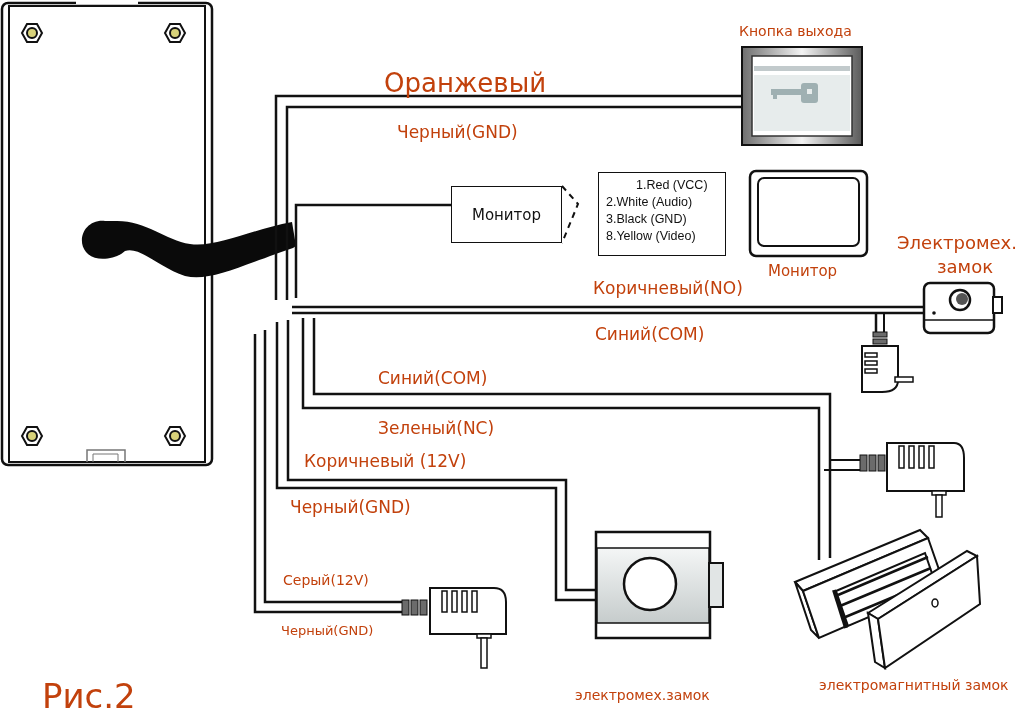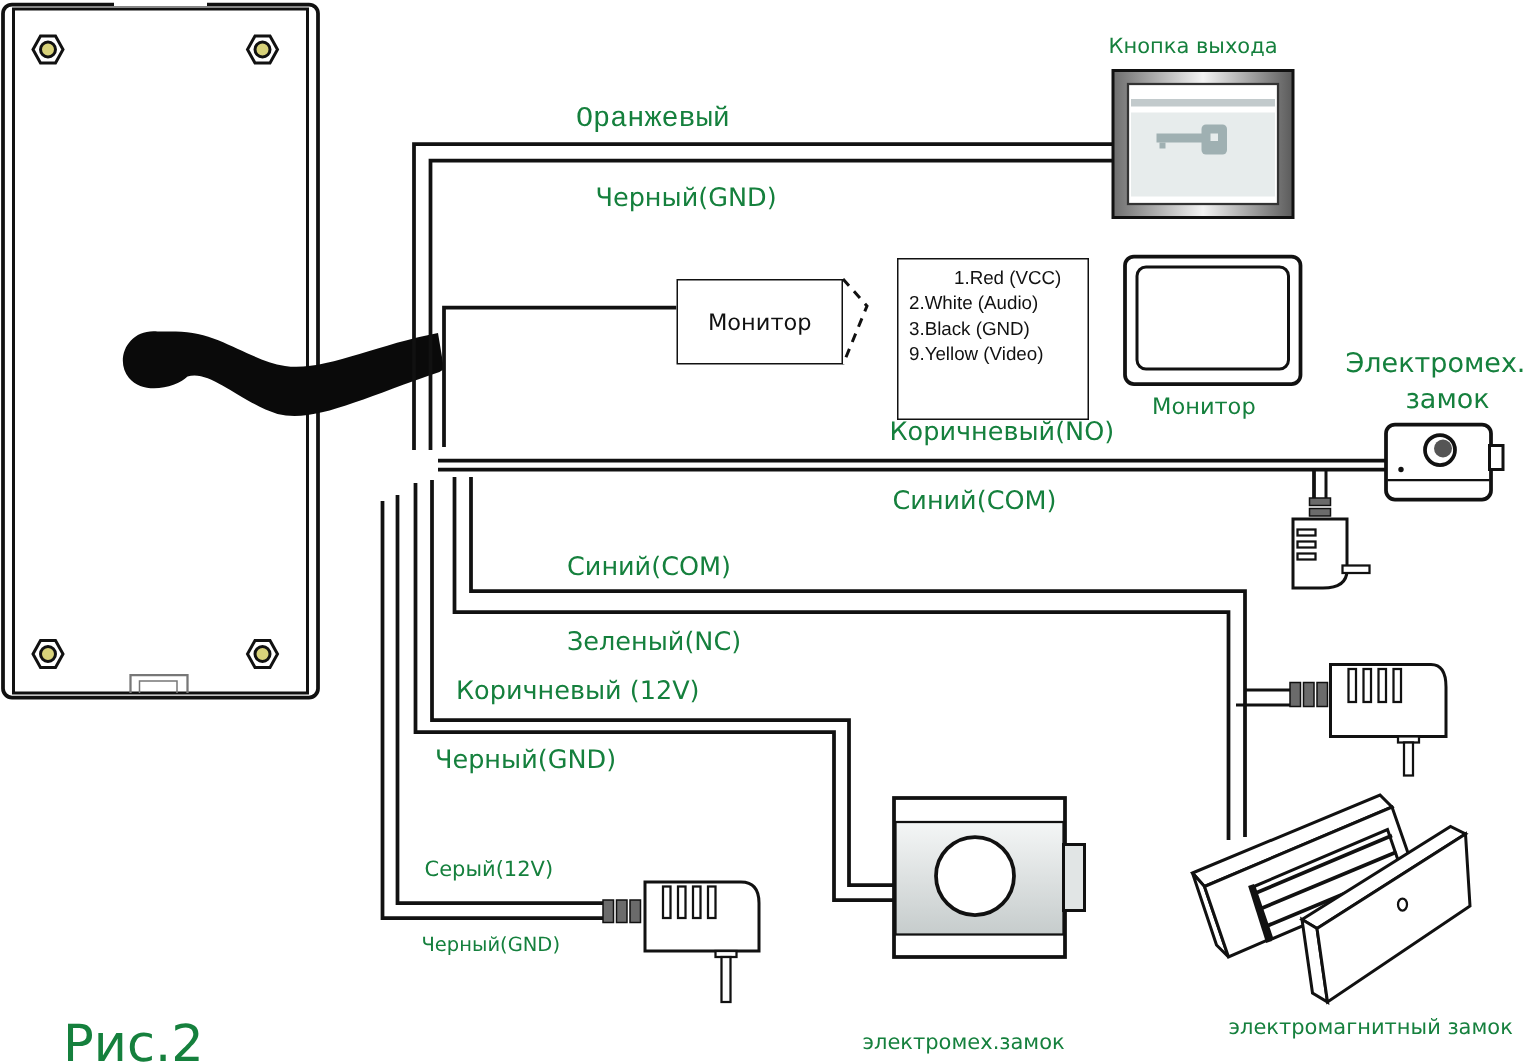--- a/index.html
+++ b/index.html
@@ -1,24 +1,24 @@
 <!DOCTYPE html>
 <html><head>
 <meta charset="utf-8">
 <style>
   html, body { margin: 0; padding: 0; background: #ffffff; }
   body { width: 1024px; height: 709px; position: relative; overflow: hidden;
          font-family: "DejaVu Sans", sans-serif; color: #111; }
   svg { position: absolute; left: 0; top: 0; }
-  .lbl { position: absolute; white-space: nowrap; color: #15803d;
+  .lbl { position: absolute; white-space: nowrap; color: #c2410c;
          font-family: "DejaVu Sans", sans-serif; font-size: 17px; line-height: 1; }
   .lbl.small { font-size: 14px; }
   .lbl.tiny { font-size: 13px; }
   .lbl.big { font-size: 34px; }
-  .legend-box { position: absolute; left: 598px; top: 172px; width: 128px; height: 108px;
+  .legend-box { position: absolute; left: 598px; top: 172px; width: 128px; height: 84px;
                 border: 1.5px solid #111; box-sizing: border-box; background: #fff;
                 font-family: "Liberation Sans", sans-serif; font-size: 12.5px; line-height: 17px;
                 padding: 4px 0 0 7px; }
   .legend-box div { white-space: nowrap; }
   .legend-box div:first-child { padding-left: 30px; }
   .monitor-box { position: absolute; left: 451px; top: 186px; width: 111px; height: 57px;
                  border: 1.5px solid #111; box-sizing: border-box; background: #fff;
                  display: flex; align-items: center; justify-content: center;
                  font-size: 15px; }
 </style>
@@ -186,32 +186,32 @@
 <div class="lbl small" style="left:739px; top:24px;">Кнопка выхода</div>
 
 <div class="monitor-box">
   <span>Монитор</span>
 </div>
 
 <div class="legend-box">
   <div>1.Red (VCC)</div>
   <div>2.White (Audio)</div>
   <div>3.Black (GND)</div>
-  <div>9.Yellow (Video)</div>
+  <div>8.Yellow (Video)</div>
 </div>
 
 <div class="lbl small" style="left:768px; top:264px; font-size:15px;">Монитор</div>
 
 <div class="lbl" style="left:897px; top:234px; font-size:18px;text-align:center;">Электромех.</div>
 <div class="lbl" style="left:917px; top:258px; font-size:18px;margin-left:20px;">замок</div>
 
 <div class="lbl small" style="left:575px; top:688px; font-size:14px;">электромех.замок</div>
 <div class="lbl small" style="left:772px; top:678px; font-size:14px;margin-left:47px;">электромагнитный замок</div>
 
-<div class="lbl" style="left:384px; top:70px; font-size:19px;font-family:Liberation Mono, monospace;">Оранжевый</div>
+<div class="lbl" style="left:384px; top:70px; font-size:26px;">Оранжевый</div>
 <div class="lbl" style="left:397px; top:124px;">Черный(GND)</div>
 <div class="lbl" style="left:593px; top:280px;">Коричневый(NO)</div>
 <div class="lbl" style="left:595px; top:326px;">Синий(COM)</div>
 <div class="lbl" style="left:378px; top:370px;">Синий(COM)</div>
 <div class="lbl" style="left:378px; top:420px;">Зеленый(NC)</div>
 <div class="lbl" style="left:304px; top:453px;">Коричневый (12V)</div>
 <div class="lbl" style="left:290px; top:499px;">Черный(GND)</div>
 <div class="lbl small" style="left:283px; top:573px;">Серый(12V)</div>
 <div class="lbl tiny" style="left:281px; top:624px;">Черный(GND)</div>
 

